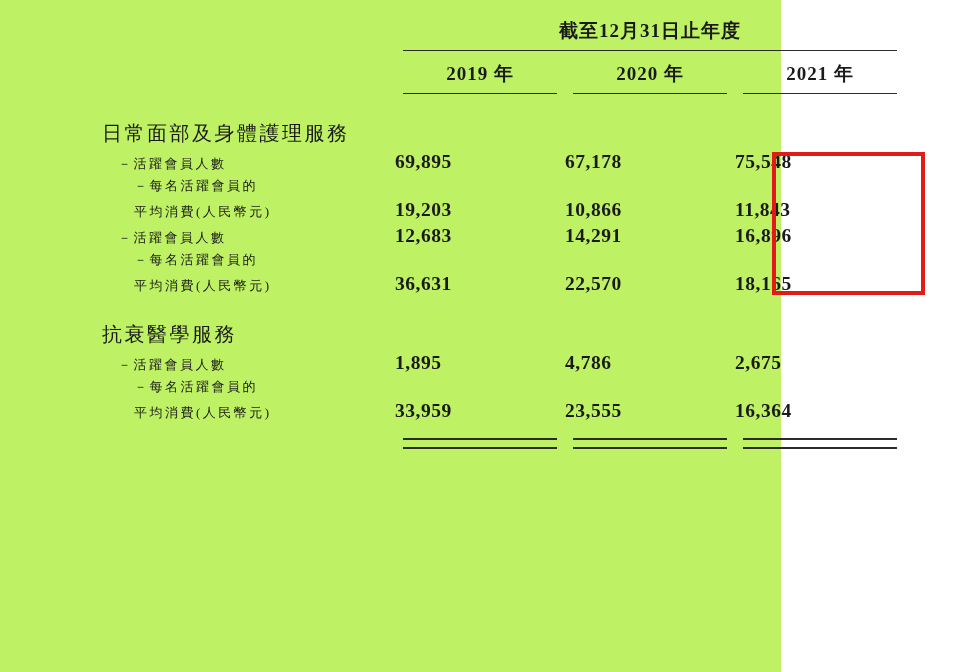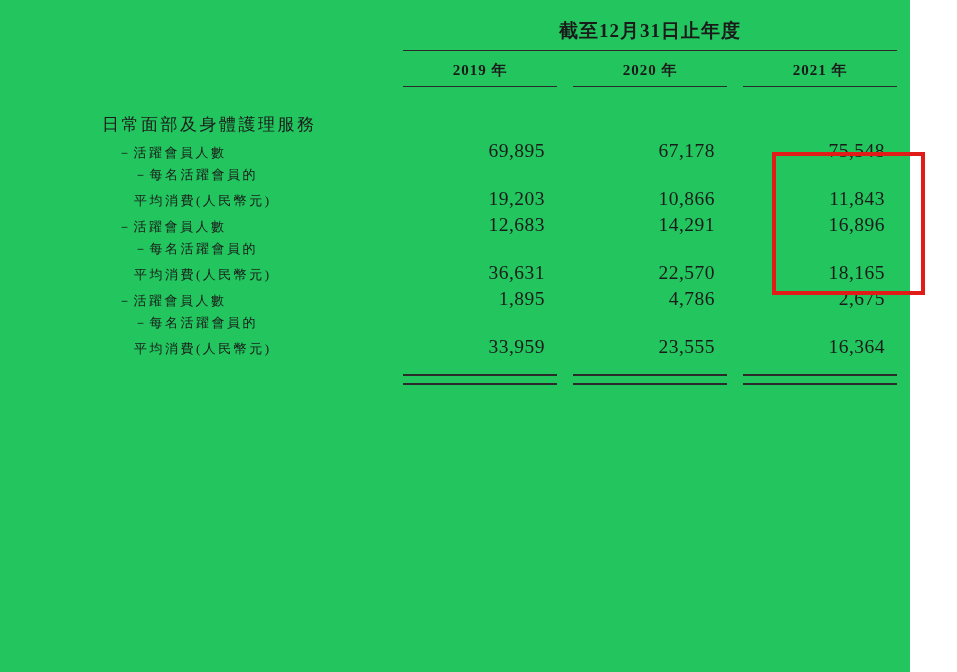--- a/index.html
+++ b/index.html
@@ -9,23 +9,23 @@
   body {
     width: 957px;
     height: 672px;
     background: #ffffff;
     font-family: "Liberation Serif", "DejaVu Serif", serif;
     color: #1a1a1a;
     overflow: hidden;
   }
   .page {
     position: relative;
-    width: 910px;
+    width: 781px;
     height: 672px;
-    background: #22c55e;
+    background: #bef264;
   }
 
   table.fin {
     position: absolute;
     top: 18px;
     left: 60px;
     width: 845px;
     border-collapse: collapse;
     table-layout: fixed;
   }
@@ -57,50 +57,50 @@
     background: #2b2b2b;
     font-size: 0;
     line-height: 0;
   }
   .rule-span {
     margin: 0 8px;
   }
 
   .hdr-year {
     text-align: center;
-    font-size: 15px;
+    font-size: 19px;
     font-weight: bold;
     letter-spacing: 1px;
     padding-top: 10px;
     padding-bottom: 6px;
   }
 
   
   .grp-title {
-    font-size: 17px;
+    font-size: 20px;
     letter-spacing: 2.5px;
     padding-top: 26px;
     padding-left: 42px;
     white-space: nowrap;
   }
   .row-label {
     font-size: 13px;
     letter-spacing: 2.5px;
     padding-left: 58px;
     white-space: nowrap;
   }
   .row-label.indent2 {
     padding-left: 74px;
   }
   .num {
-    text-align: right;
     font-size: 19.5px;
     letter-spacing: 0.5px;
     padding-right: 20px;
     white-space: nowrap;
+    font-weight: bold;
   }
   .r-short td { padding-top: 4px; }
 
   
   .dbl-row td { padding-top: 16px; height: 10px; }
   .dbl {
     margin: 0 8px;
     height: 7px;
     border-top: 2.5px solid #2b2b2b;
     border-bottom: 2.5px solid #2b2b2b;
@@ -201,20 +201,26 @@
         <td></td>
         <td></td>
       </tr>
       <tr class="r-short">
         <td class="row-label indent2">平均消費(人民幣元)</td>
         <td class="num">36,631</td>
         <td class="num">22,570</td>
         <td class="num">18,165</td>
       </tr>
 
+      <tr>
+        <td class="grp-title">抗衰醫學服務</td>
+        <td></td>
+        <td></td>
+        <td></td>
+      </tr>
       <tr class="r-short">
         <td class="row-label">－活躍會員人數</td>
         <td class="num">1,895</td>
         <td class="num">4,786</td>
         <td class="num">2,675</td>
       </tr>
       <tr class="r-short">
         <td class="row-label indent2">－每名活躍會員的</td>
         <td></td>
         <td></td>

